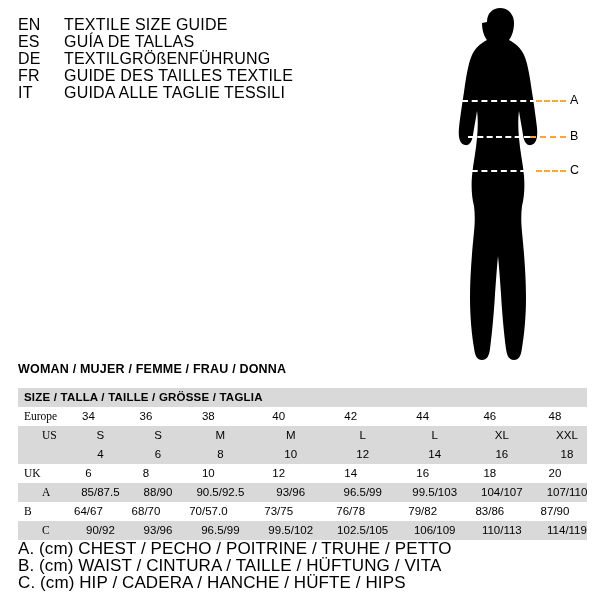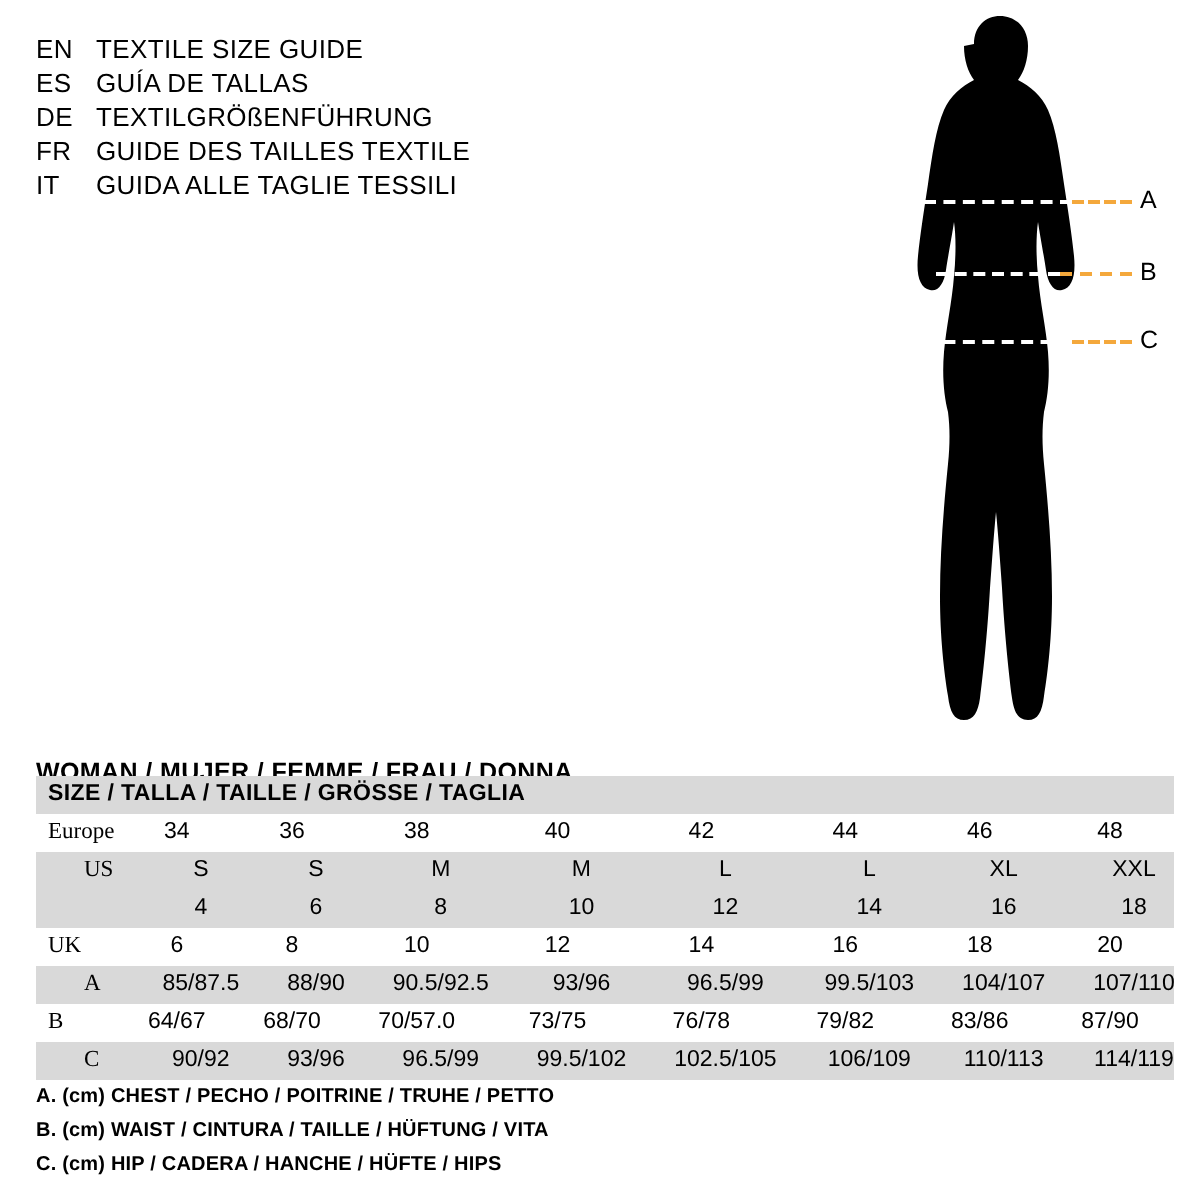--- a/index.html
+++ b/index.html
@@ -24,30 +24,31 @@
   
   .legend {
     position: absolute;
     left: 18px;
     top: 16px;
     width: 300px;
   }
   .legend-row {
     display: flex;
     align-items: baseline;
-    font-size: 13px;
+    font-size: 16px;
     line-height: 17px;
     letter-spacing: 0.2px;
   }
   .legend-code {
     width: 30px;
     flex: 0 0 30px;
   }
   .legend-text {
     flex: 1 1 auto;
+    margin-left: 16px;
   }
 
   
   .figure {
     position: absolute;
     left: 420px;
     top: 8px;
     width: 170px;
     height: 360px;
   }
@@ -66,21 +67,21 @@
     position: absolute;
     font-size: 12.5px;
     font-weight: 400;
     color: #000;
   }
 
   
   .woman-title {
     position: absolute;
     left: 18px;
-    top: 379px;
+    top: 362px;
     font-size: 12.5px;
     font-weight: bold;
     letter-spacing: 0.2px;
   }
   table.size-table {
     position: absolute;
     left: 18px;
     top: 388px;
     width: 564px;
     border-collapse: collapse;
@@ -112,23 +113,23 @@
   }
   table.size-table tr.plain td {
     background: #ffffff;
   }
 
   
   .footnotes {
     position: absolute;
     left: 18px;
     top: 540px;
-    font-size: 10px;
+    font-size: 17px;
     line-height: 17px;
-    font-weight: bold;
+    font-weight: normal;
     letter-spacing: 0.1px;
   }
 </style>
 </head>
 <body>
 
 <div class="page">
 
   <div class="legend">
     <div class="legend-row">

